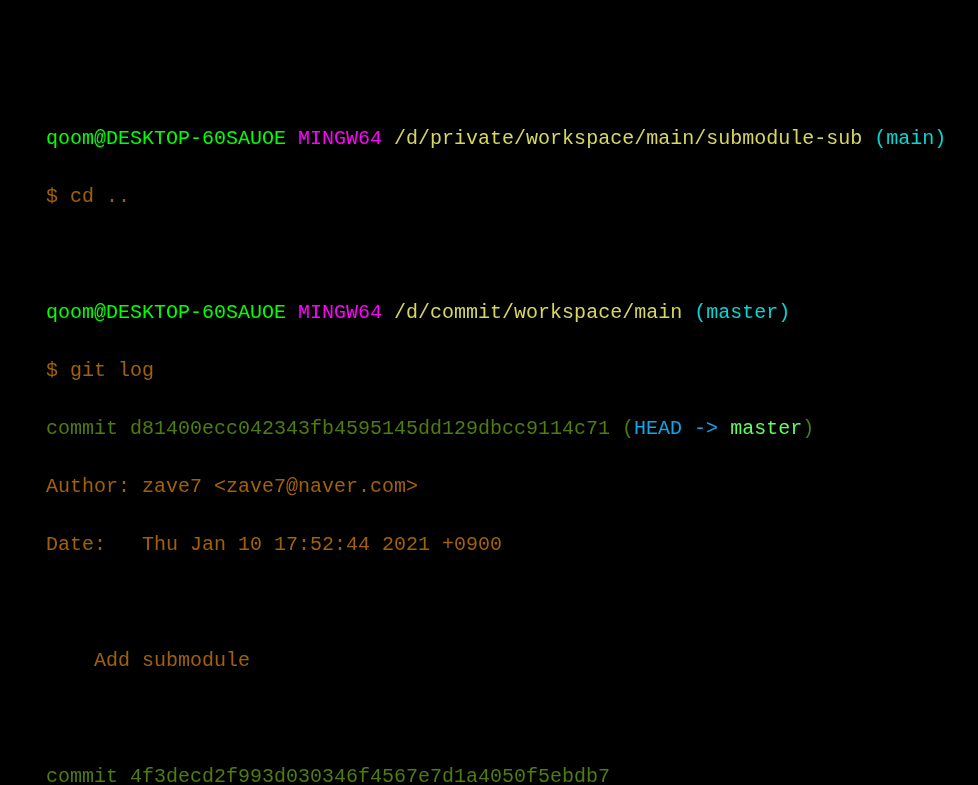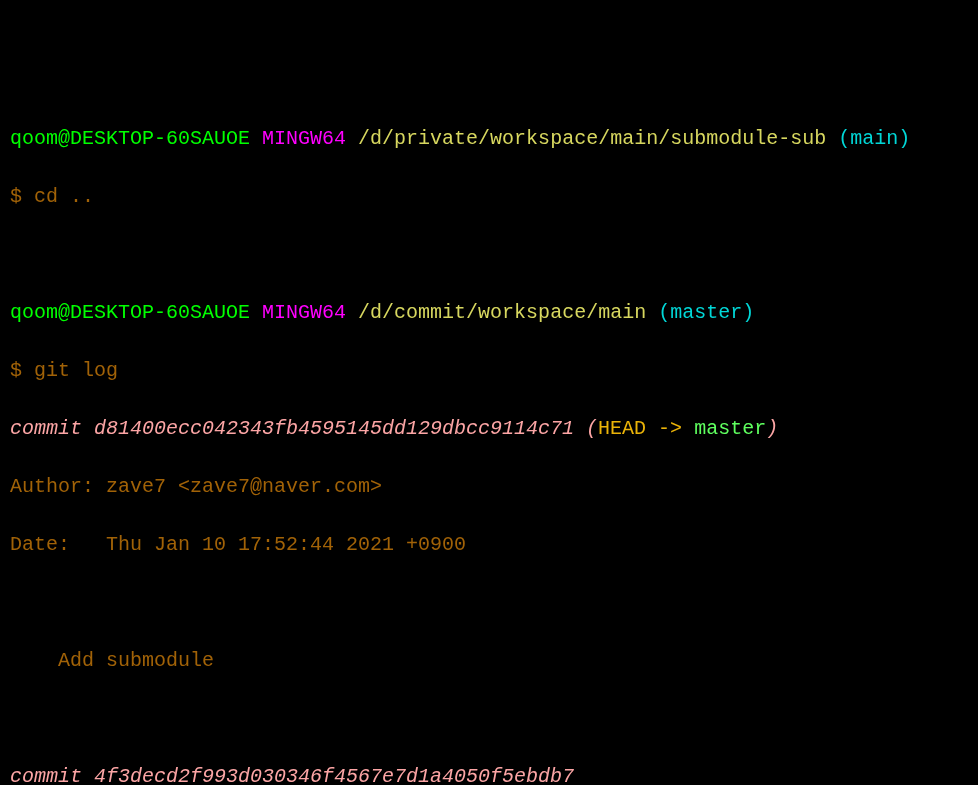--- a/index.html
+++ b/index.html
@@ -13,24 +13,24 @@
       width: 978px;
       height: 785px;
       overflow: hidden;
       white-space: pre;
     }
     .green { color: #00ff00; }
     .magenta { color: #ff00ff; }
     .yellow { color: #d7d75f; }
     .cyan { color: #00d7d7; }
     .white { color: #a16207; }
-    .brightyellow { color: #fca5a5; font-style: italic; }
-    .brightcyan { color: #eab308; }
+    .brightyellow { color: #4d7c0f; }
+    .brightcyan { color: #0ea5e9; }
     .brightgreen { color: #5fff5f; }
-    .line { display: block; }
+    .line { display: block; margin-left: 36px; }
   </style>
 </head>
 <body>
 
 
 
 <span class="line"><span class="green">qoom@DESKTOP-60SAUOE</span> <span class="magenta">MINGW64</span> <span class="yellow">/d/private/workspace/main/submodule-sub</span> <span class="cyan">(</span><span class="cyan">main</span><span class="cyan">)</span></span>
 <span class="line white">$ cd ..</span>
 <span class="line"> </span>
 <span class="line"><span class="green">qoom@DESKTOP-60SAUOE</span> <span class="magenta">MINGW64</span> <span class="yellow">/d/commit/workspace/main</span> <span class="cyan">(</span><span class="cyan">master</span><span class="cyan">)</span></span>

